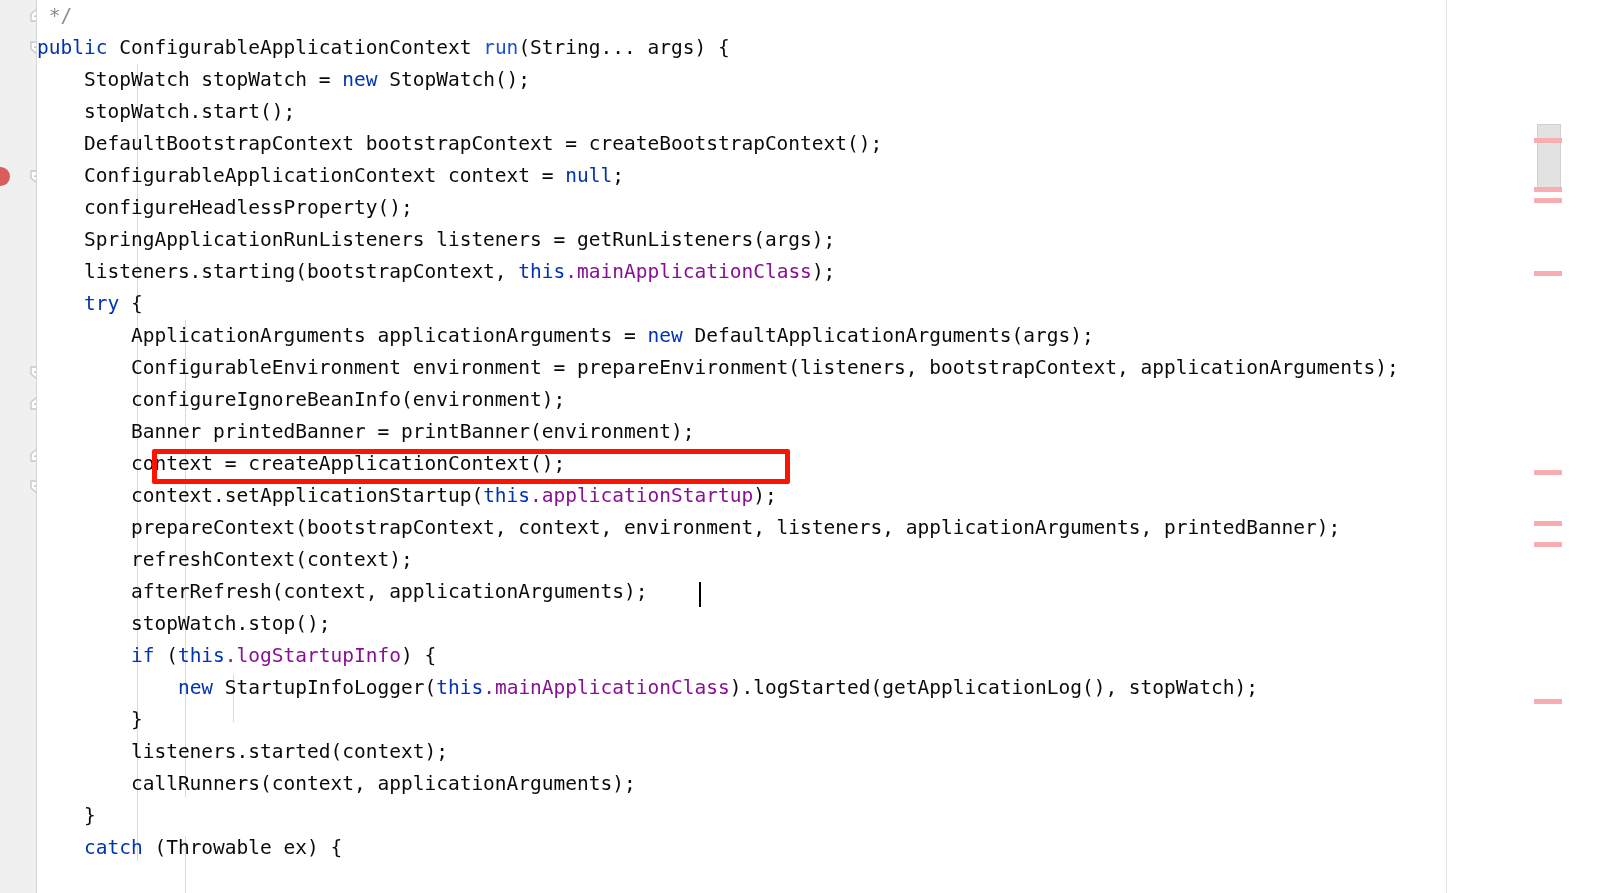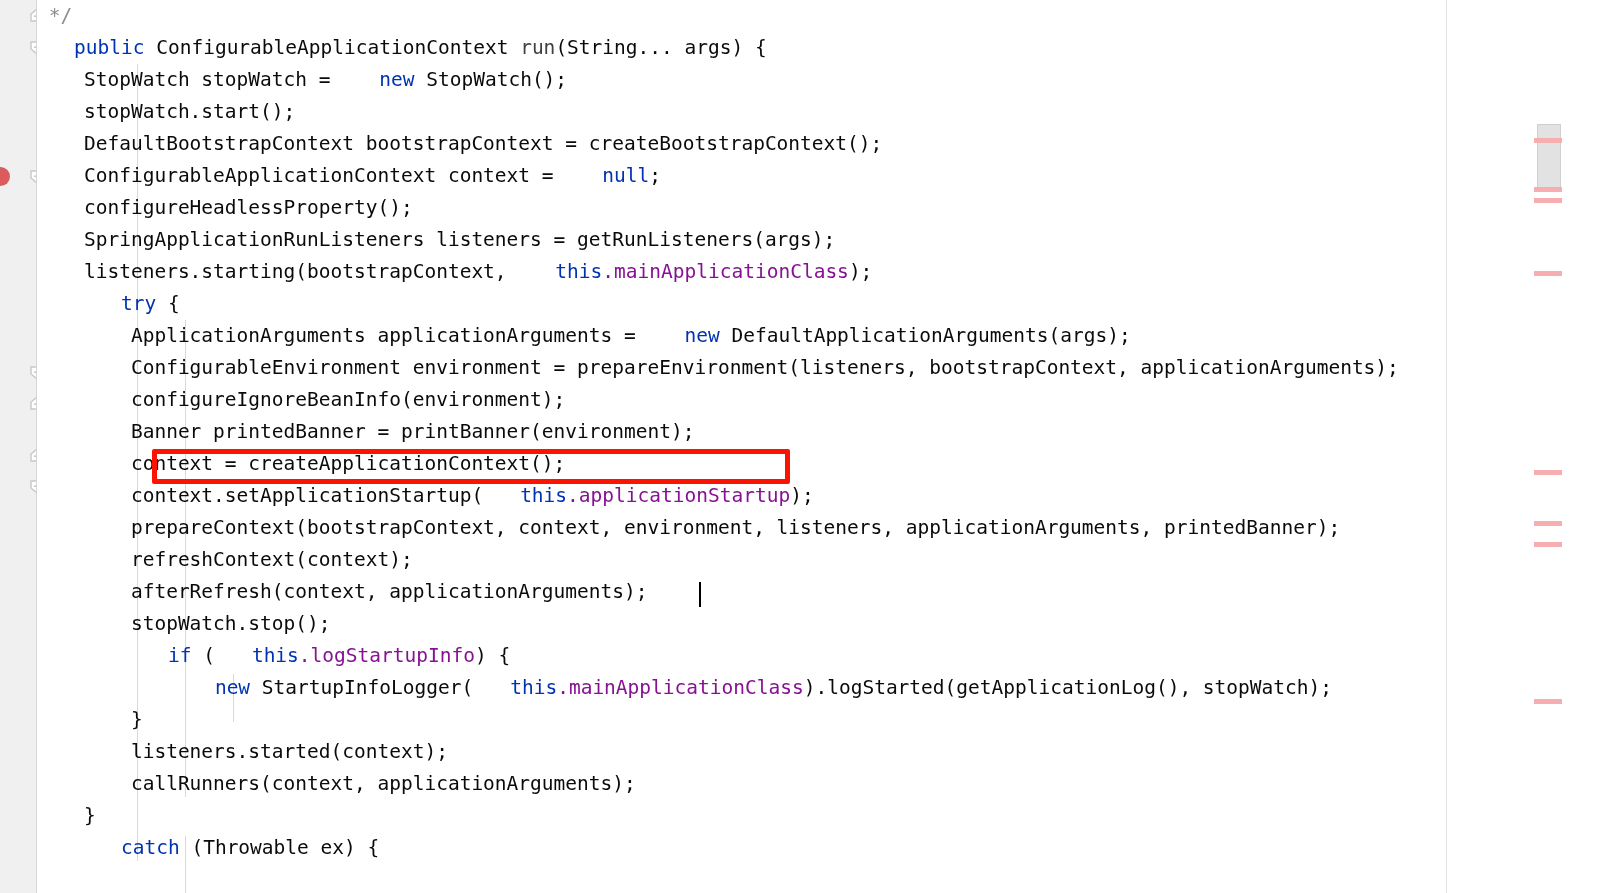--- a/index.html
+++ b/index.html
@@ -81,22 +81,22 @@
     left: 0; top: 0;
     width: 1409px;
     white-space: pre;
     font-size: 19.5px;
     line-height: 32px;
     color: #0a0a0a;
     letter-spacing: 0px;
     -webkit-font-smoothing: antialiased;
   }
   .ln { display: block; height: 32px; }
-  .kw  { color: #0033b3; margin-left: 37px; }
-  .mth { color: #404040; }
+  .kw  { color: #0033b3; }
+  .mth { color: #1d4ed8; }
   .fld { color: #871094; }
   .cmt { color: #8c8c8c; }
 
   
   #caret {
     position: absolute;
     left: 699px;
     top: 582px;
     width: 2px; height: 25px;
     background: #000000;

